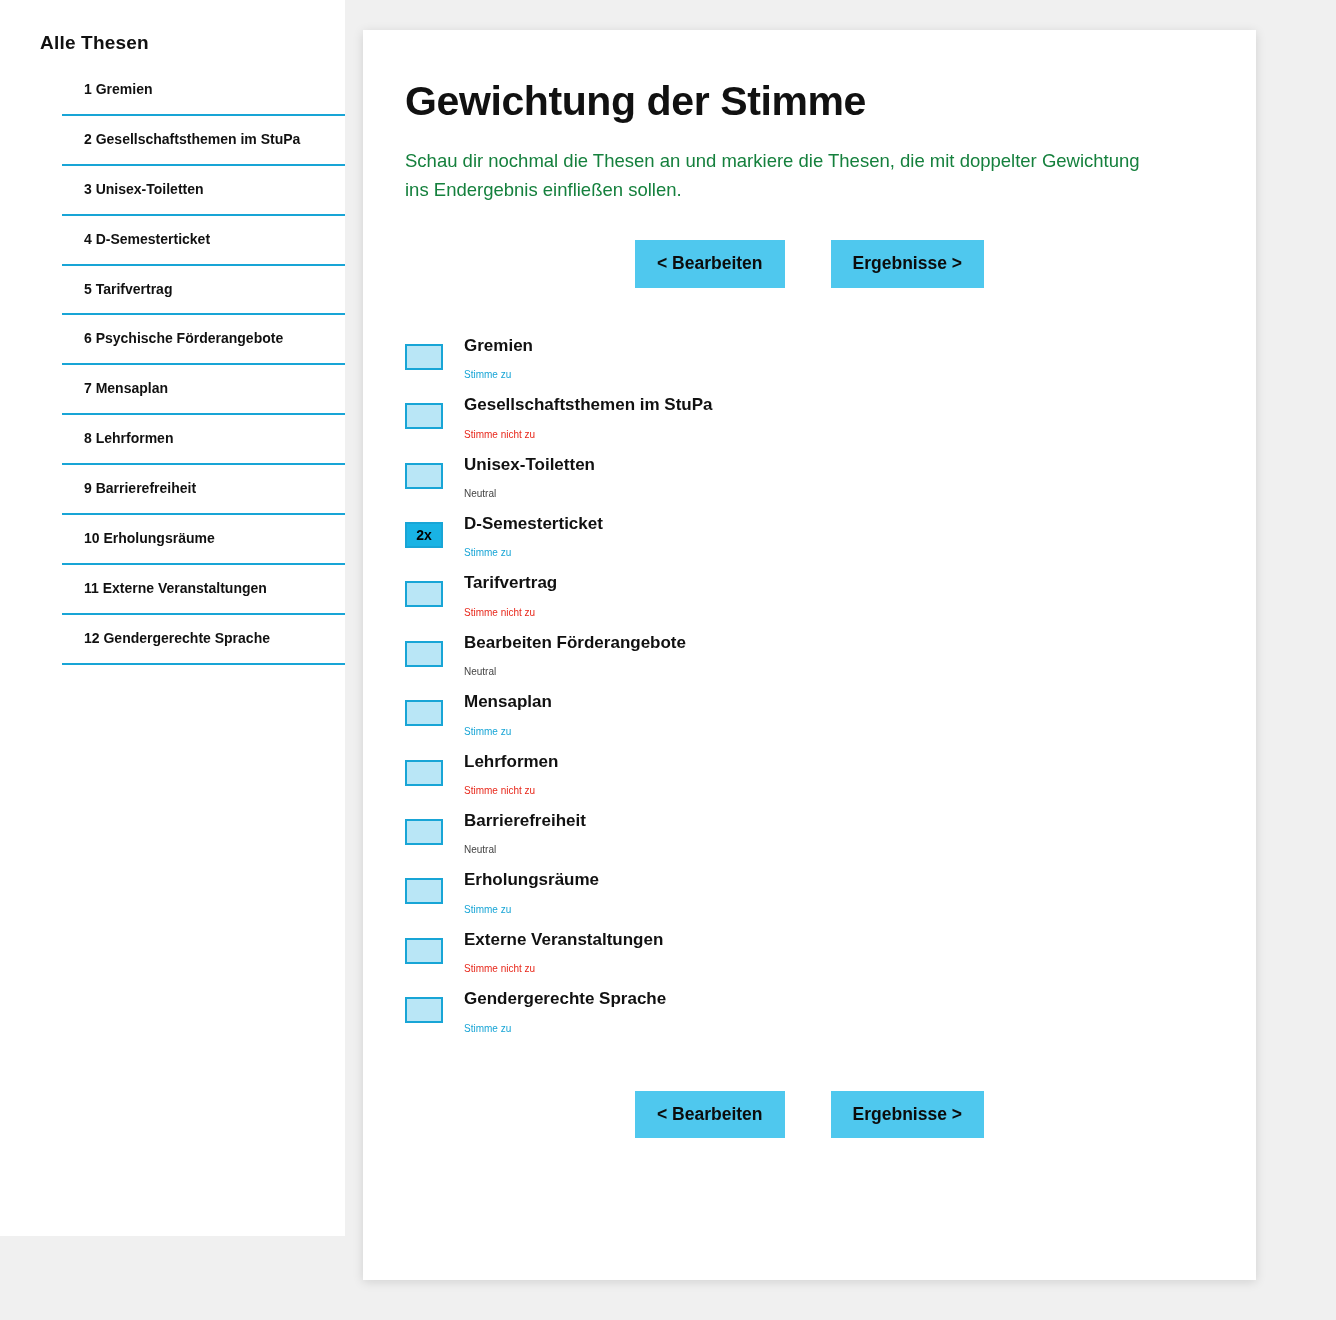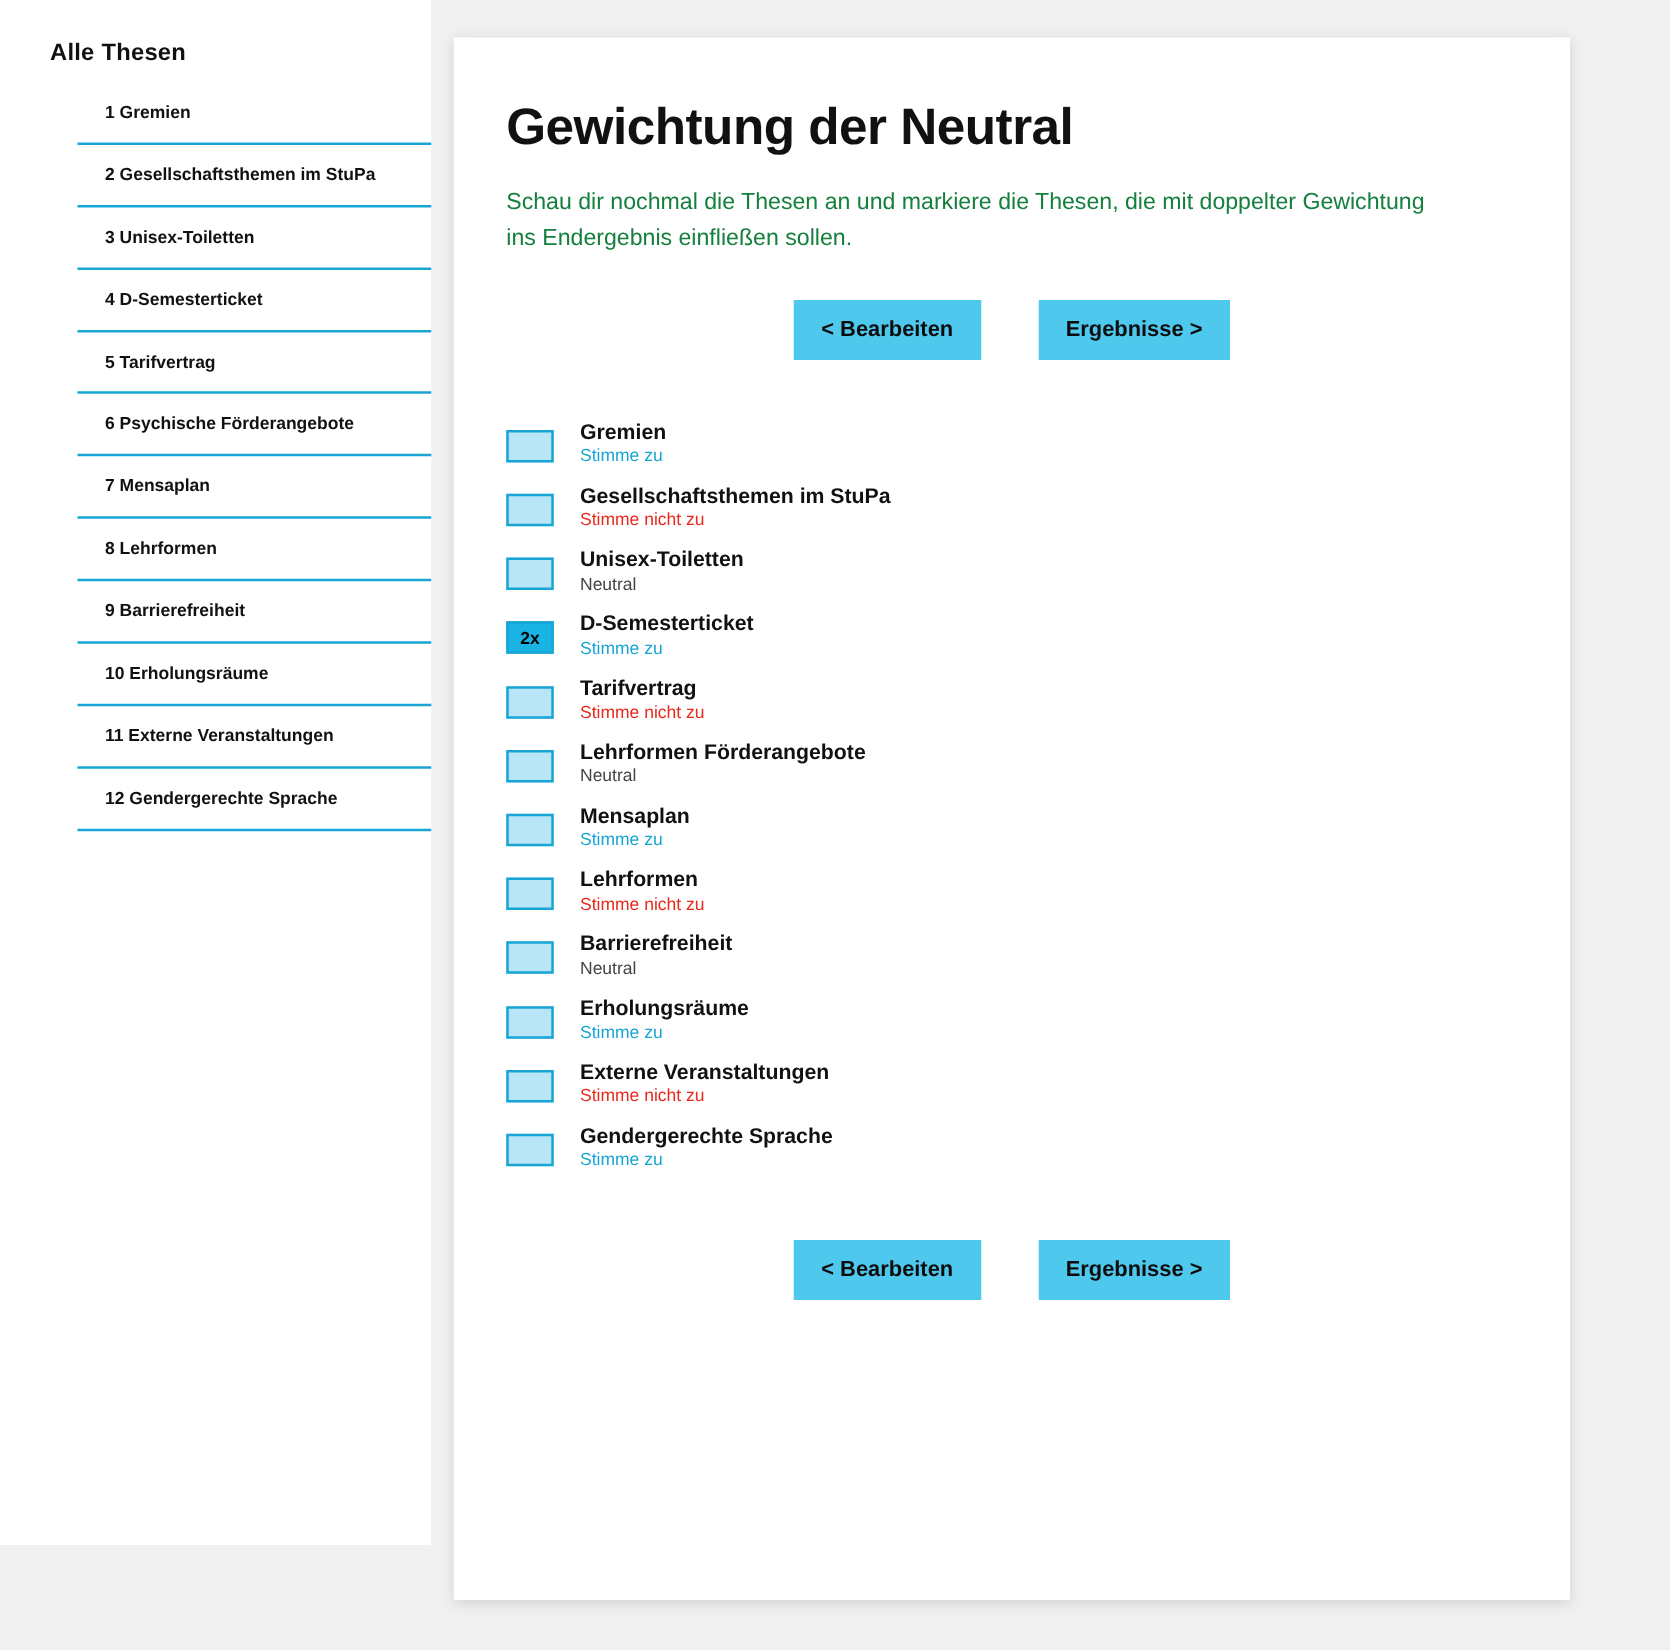--- a/index.html
+++ b/index.html
@@ -143,22 +143,22 @@
     display: flex;
     flex-direction: column;
   }
   .weight-name {
     font-size: 17px;
     font-weight: bold;
     color: #111;
     line-height: 1.2;
   }
   .weight-answer {
-    font-size: 14px;
-    margin-top: 0;
+    font-size: 10px;
+    margin-top: 13px;
     line-height: 1.2;
   }
   .ans-zu { color: #18a5d6; }
   .ans-nicht { color: #e8291c; }
   .ans-neutral { color: #444444; }
 </style>
 </head>
 <body>
 
 <div class="page">
@@ -175,21 +175,21 @@
         <li class="thesis-item">7 Mensaplan</li>
         <li class="thesis-item">8 Lehrformen</li>
         <li class="thesis-item">9 Barrierefreiheit</li>
         <li class="thesis-item">10 Erholungsräume</li>
         <li class="thesis-item">11 Externe Veranstaltungen</li>
         <li class="thesis-item">12 Gendergerechte Sprache</li>
       </ul>
   </div>
 
   <div class="card">
-    <h1 class="card-title">Gewichtung der Neutral</h1>
+    <h1 class="card-title">Gewichtung der Stimme</h1>
     <p class="card-desc">Schau dir nochmal die Thesen an und markiere die Thesen, die mit doppelter Gewichtung ins Endergebnis einfließen sollen.</p>
 
     <div class="btn-row top">
       <button class="btn">&lt; Bearbeiten</button>
       <button class="btn">Ergebnisse &gt;</button>
     </div>
 
     <ul class="weight-list">
         <li class="weight-row">
           <div class="weight-box"></div>
@@ -222,21 +222,21 @@
         <li class="weight-row">
           <div class="weight-box"></div>
           <div class="weight-text">
             <div class="weight-name">Tarifvertrag</div>
             <div class="weight-answer ans-nicht">Stimme nicht zu</div>
           </div>
         </li>
         <li class="weight-row">
           <div class="weight-box"></div>
           <div class="weight-text">
-            <div class="weight-name">Lehrformen Förderangebote</div>
+            <div class="weight-name">Bearbeiten Förderangebote</div>
             <div class="weight-answer ans-neutral">Neutral</div>
           </div>
         </li>
         <li class="weight-row">
           <div class="weight-box"></div>
           <div class="weight-text">
             <div class="weight-name">Mensaplan</div>
             <div class="weight-answer ans-zu">Stimme zu</div>
           </div>
         </li>

